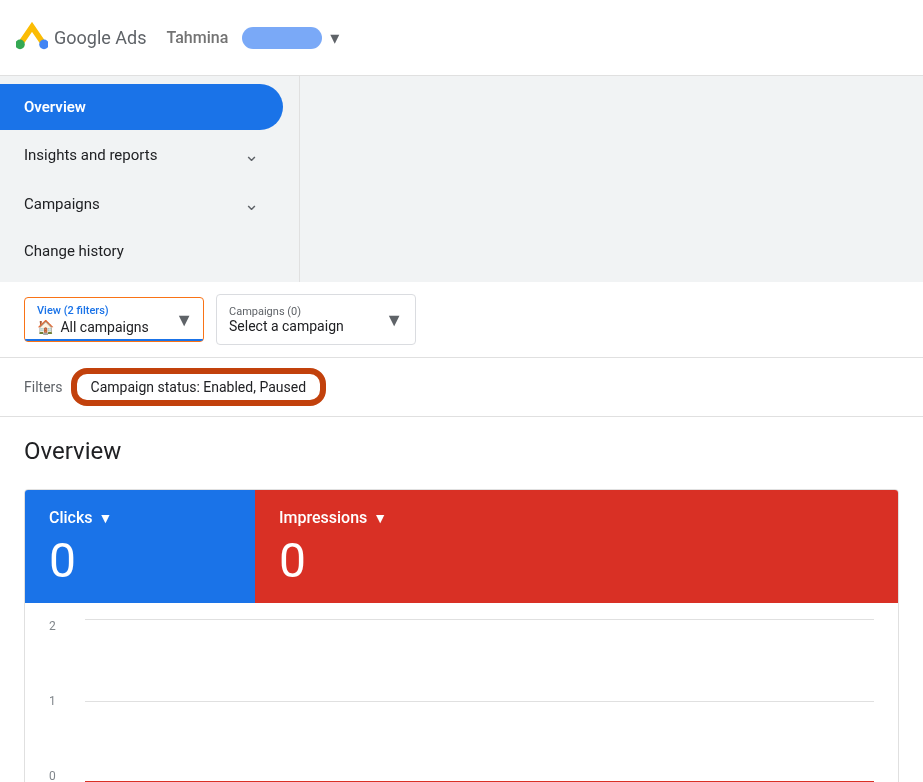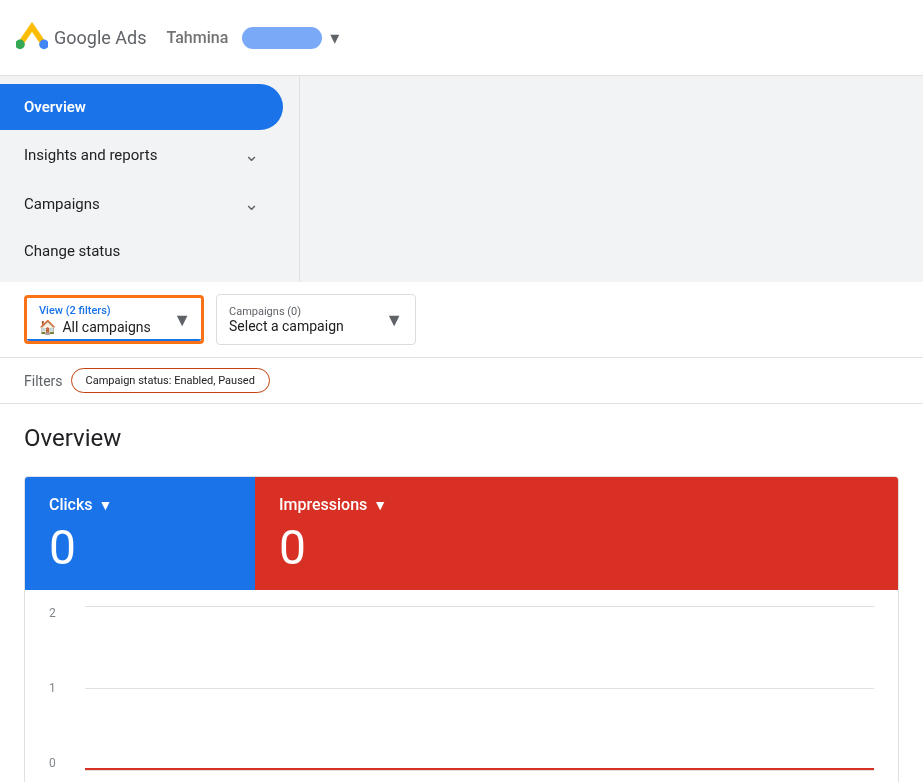--- a/index.html
+++ b/index.html
@@ -104,21 +104,21 @@
       background: #fff;
       border-bottom: 1px solid #e0e0e0;
       display: flex;
       align-items: center;
       gap: 12px;
     }
 
     .view-selector {
       display: flex;
       flex-direction: column;
-      border: 3px solid #f97316;
+      border: 1px solid #f97316;
       border-radius: 4px;
       padding: 6px 12px;
       cursor: pointer;
       min-width: 180px;
       position: relative;
       background: #fff;
     }
     .view-selector-label {
       font-size: 11px;
       color: #1a73e8;
@@ -179,24 +179,24 @@
       gap: 8px;
       border-bottom: 1px solid #e0e0e0;
       background: #fff;
     }
     .filters-label {
       font-size: 14px;
       color: #5f6368;
     }
     .filter-chip {
       background: #fff;
-      border: 1px solid #c2410c;
+      border: 6px solid #c2410c;
       border-radius: 16px;
       padding: 5px 14px;
-      font-size: 11px;
+      font-size: 14px;
       color: #202124;
       cursor: pointer;
     }
 
     
     .overview-heading {
       padding: 20px 24px 8px 24px;
       font-size: 24px;
       color: #202124;
       font-weight: 400;
@@ -328,21 +328,21 @@
       <span class="sidebar-item-label">Insights and reports</span>
       <span class="chevron-icon">⌄</span>
     </div>
 
     <div class="sidebar-item">
       <span class="sidebar-item-label">Campaigns</span>
       <span class="chevron-icon">⌄</span>
     </div>
 
     <div class="sidebar-item">
-      <span class="sidebar-item-label">Change status</span>
+      <span class="sidebar-item-label">Change history</span>
     </div>
   </div>
 
   <div class="main">
 
     <div class="top-bar">
 
       <div class="view-selector">
         <span class="view-selector-label">View (2 filters)</span>
         <div class="view-selector-value">

